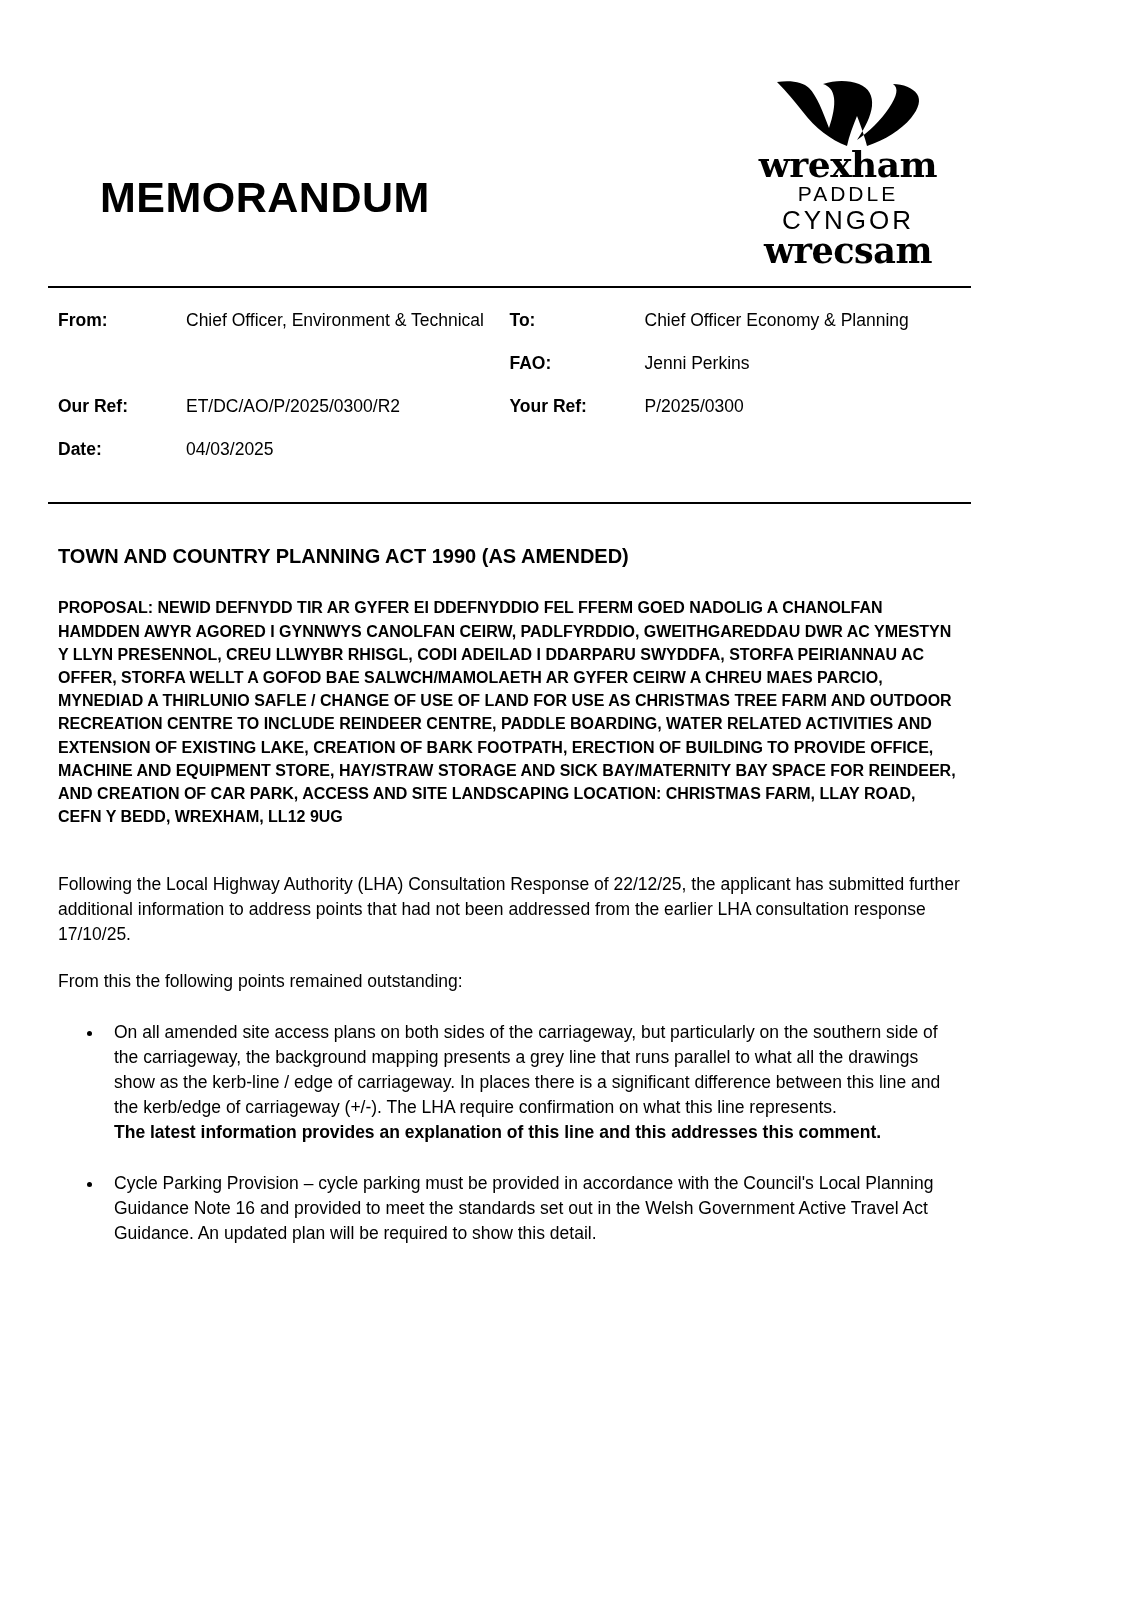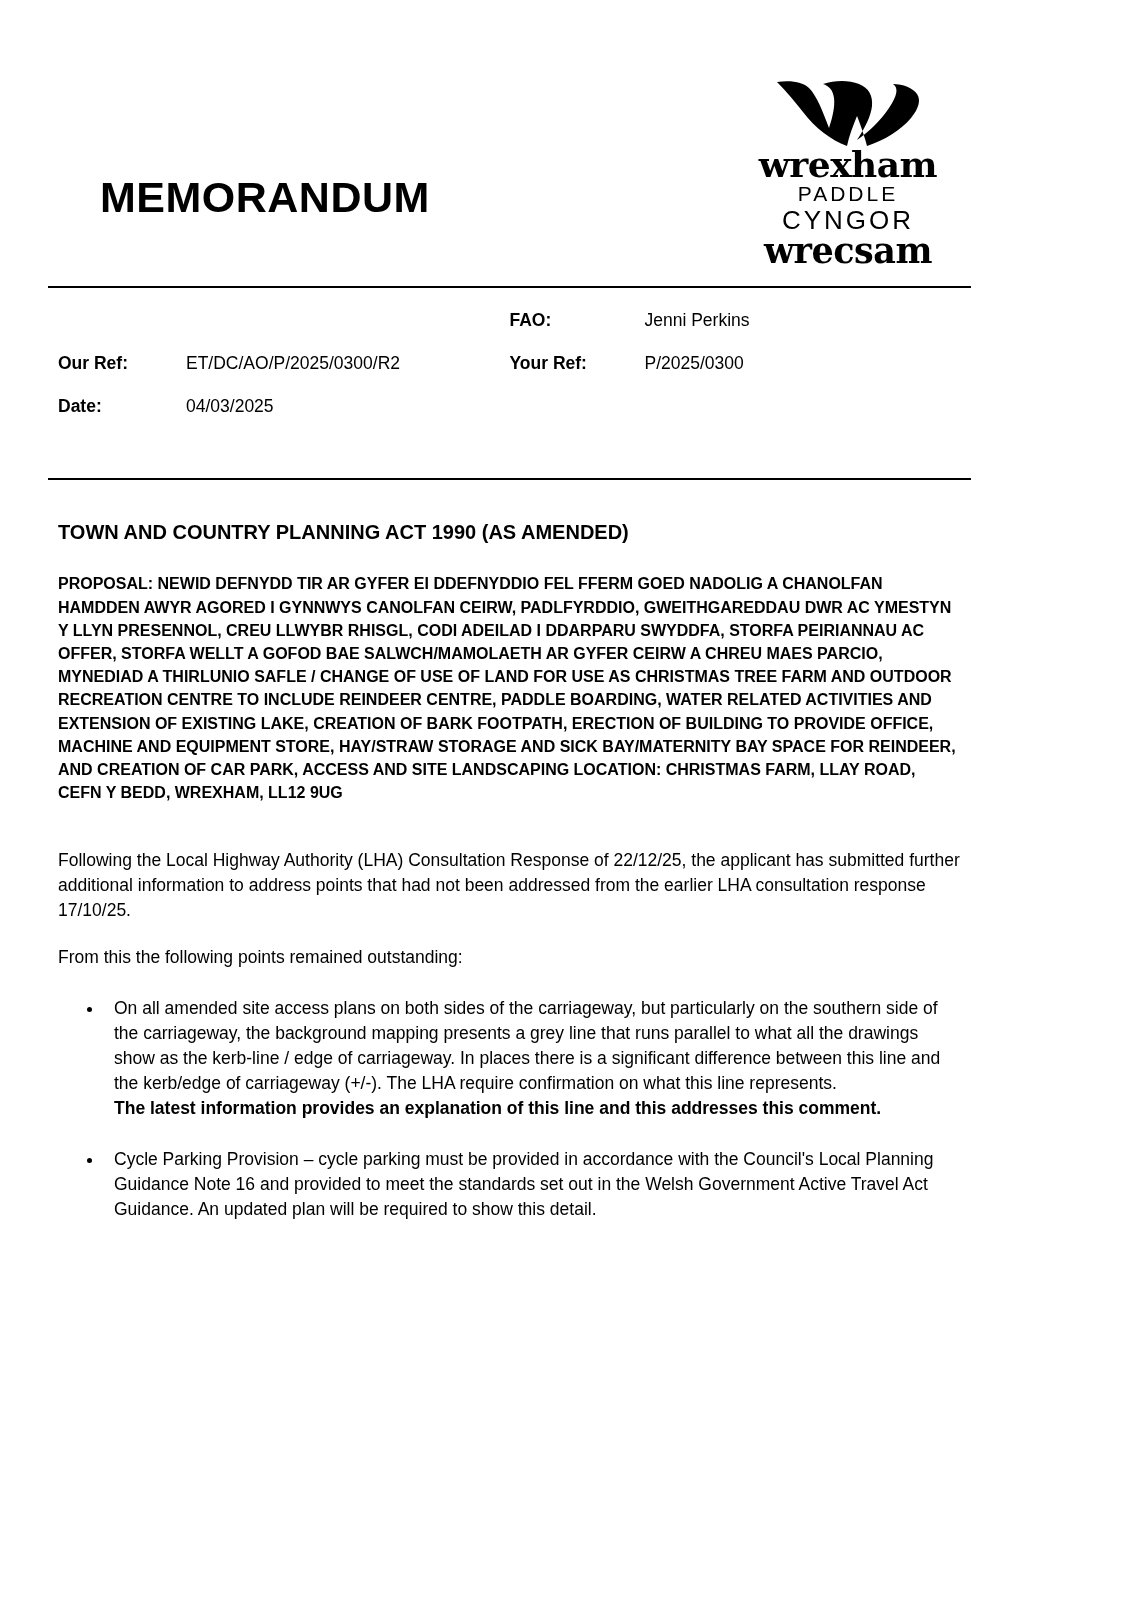--- a/index.html
+++ b/index.html
@@ -167,20 +167,30 @@
       <span class="logo-wrexham">wrexham</span>
       <span class="logo-council">PADDLE</span>
       <span class="logo-cyngor">CYNGOR</span>
       <span class="logo-wrecsam">wrecsam</span>
     </div>
   </div>
 
   <div class="rule"></div>
 
   <div class="meta">
+    <div class="meta-row">
+      <div class="meta-col left">
+        <div class="meta-label">From:</div>
+        <div class="meta-value">Chief Officer, Environment &amp; Technical</div>
+      </div>
+      <div class="meta-col right">
+        <div class="meta-label">To:</div>
+        <div class="meta-value">Chief Officer Economy &amp; Planning</div>
+      </div>
+    </div>
 
     <div class="meta-row">
       <div class="meta-col left">
         <div class="meta-label"></div>
         <div class="meta-value"></div>
       </div>
       <div class="meta-col right">
         <div class="meta-label">FAO:</div>
         <div class="meta-value">Jenni Perkins</div>
       </div>

